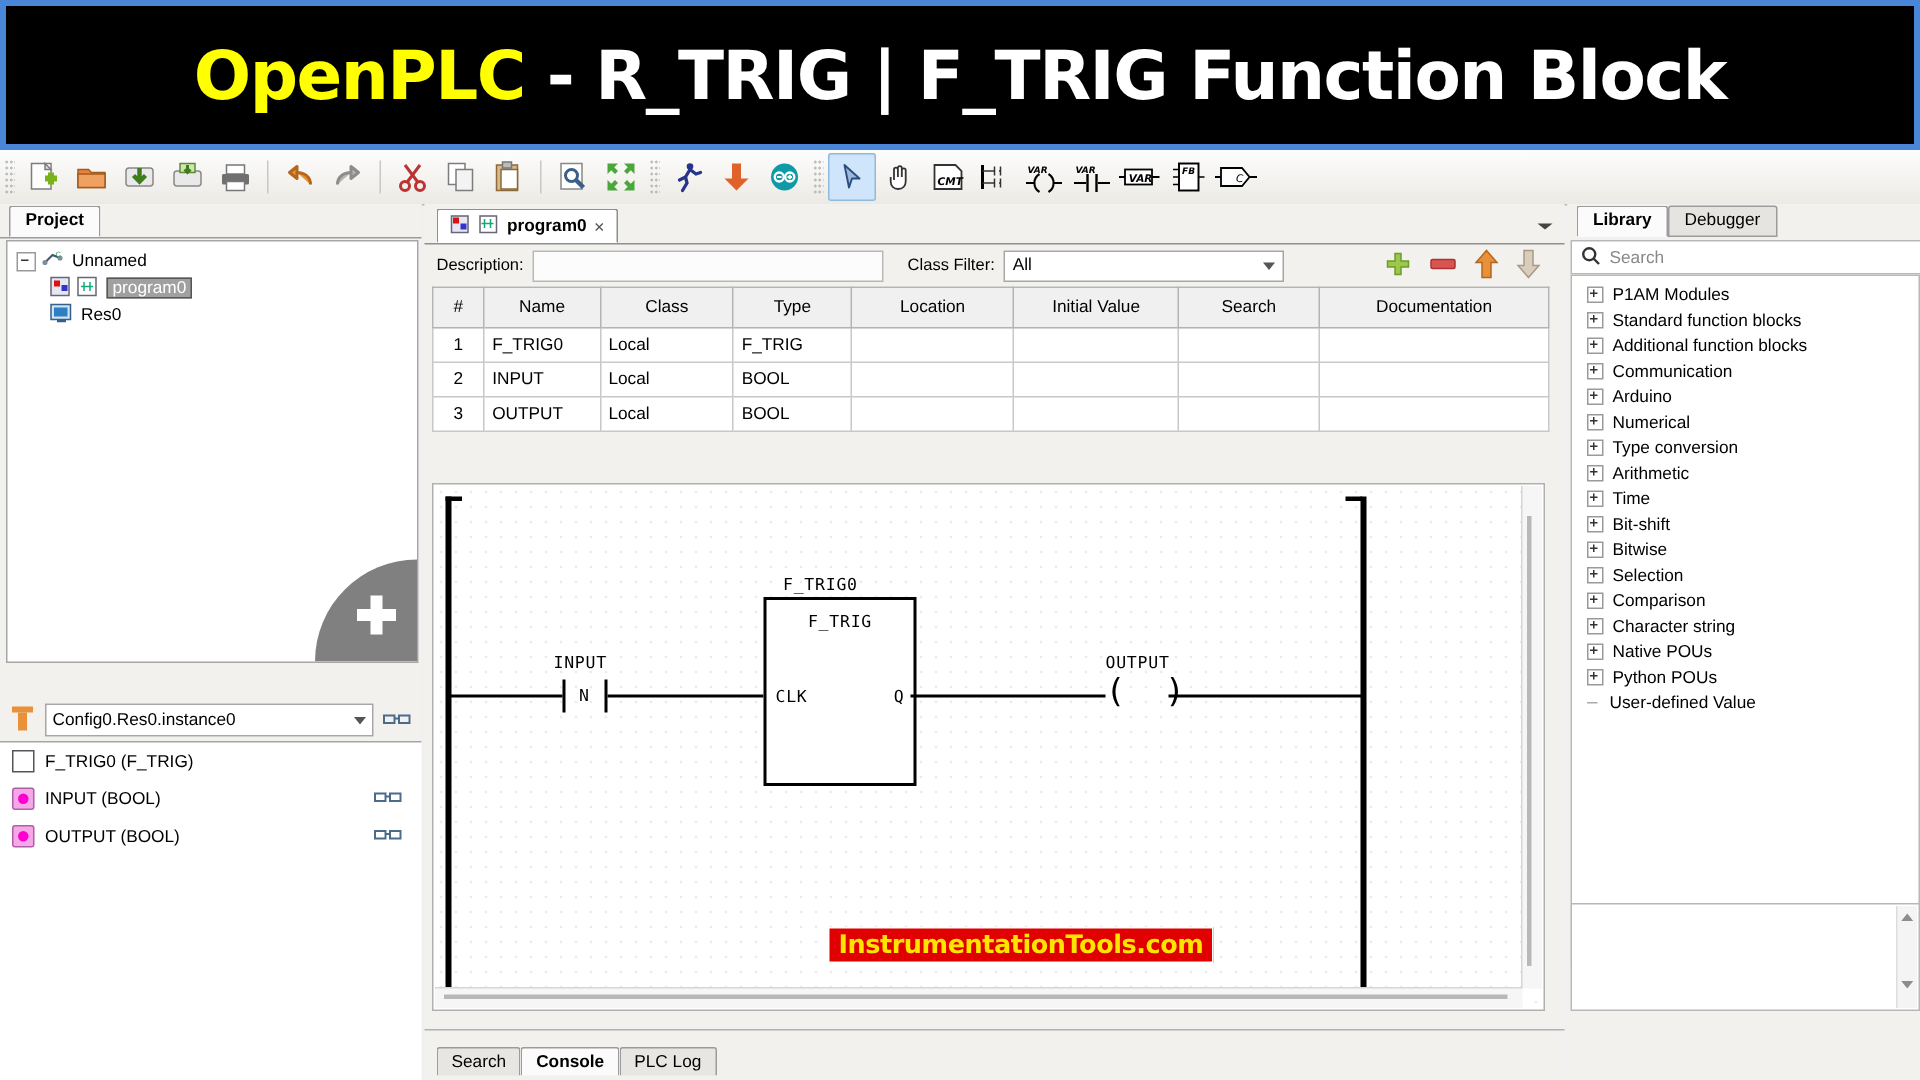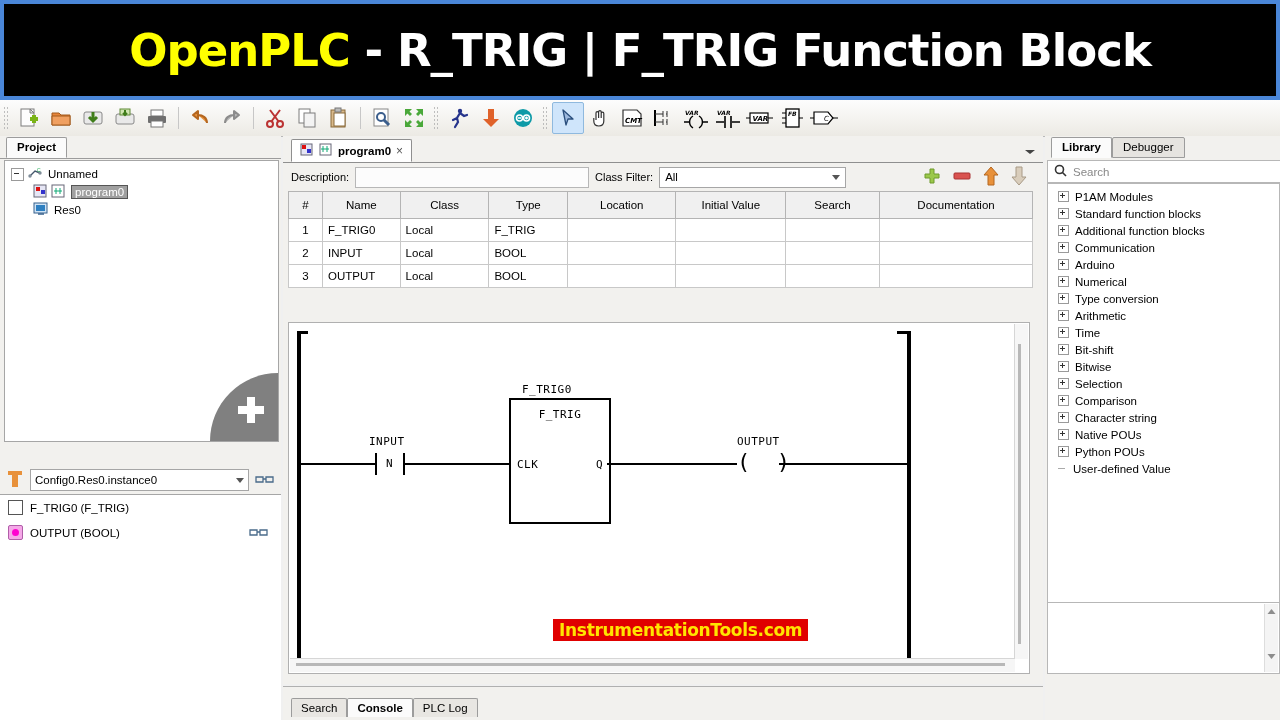--- a/index.html
+++ b/index.html
@@ -380,20 +380,29 @@
       </span>
     </div>
 
     <div class="varlist">
       <div class="vrow">
         <span class="vfb"></span>
         <span>F_TRIG0 (F_TRIG)</span>
       </div>
       <div class="vrow">
         <span class="vdot"></span>
+        <span>INPUT (BOOL)</span>
+        <span style="margin-left:auto;margin-right:12px;">
+          <svg width="20" height="12" viewBox="0 0 20 12">
+              <path d="M1 4h7v5H1zM11 4h7v5h-7zM8 6h3" fill="none" stroke="#4a6b8a" stroke-width="1.3"></path>
+            </svg>
+        </span>
+      </div>
+      <div class="vrow">
+        <span class="vdot"></span>
         <span>OUTPUT (BOOL)</span>
         <span style="margin-left:auto;margin-right:12px;">
           <svg width="20" height="12" viewBox="0 0 20 12">
               <path d="M1 4h7v5H1zM11 4h7v5h-7zM8 6h3" fill="none" stroke="#4a6b8a" stroke-width="1.3"></path>
             </svg>
         </span>
       </div>
     </div>
   </div>
 
@@ -420,21 +429,21 @@
       <span class="tabmenu">
         <svg width="14" height="10" viewBox="0 0 14 10">
             <path d="M2 3l5 4 5-4z" fill="#444"></path>
           </svg>
       </span>
     </div>
 
     <div class="desc-row">
       <span>Description:</span>
       <input class="desc-input" value="" style="">
-      <span style="">Class Filter:</span>
+      <span style="margin-left:10px;">Class Filter:</span>
       <div class="cf-select">
         <span>All</span>
         <span class="chev"></span>
       </div>
       <div class="act-btns">
         <span>
           <svg width="18" height="18" viewBox="0 0 18 18">
               <path d="M7 2h4v5h5v4h-5v5H7v-5H2V7h5z" fill="#9bc84a" stroke="#6f9a2c"></path>
             </svg>
         </span>

